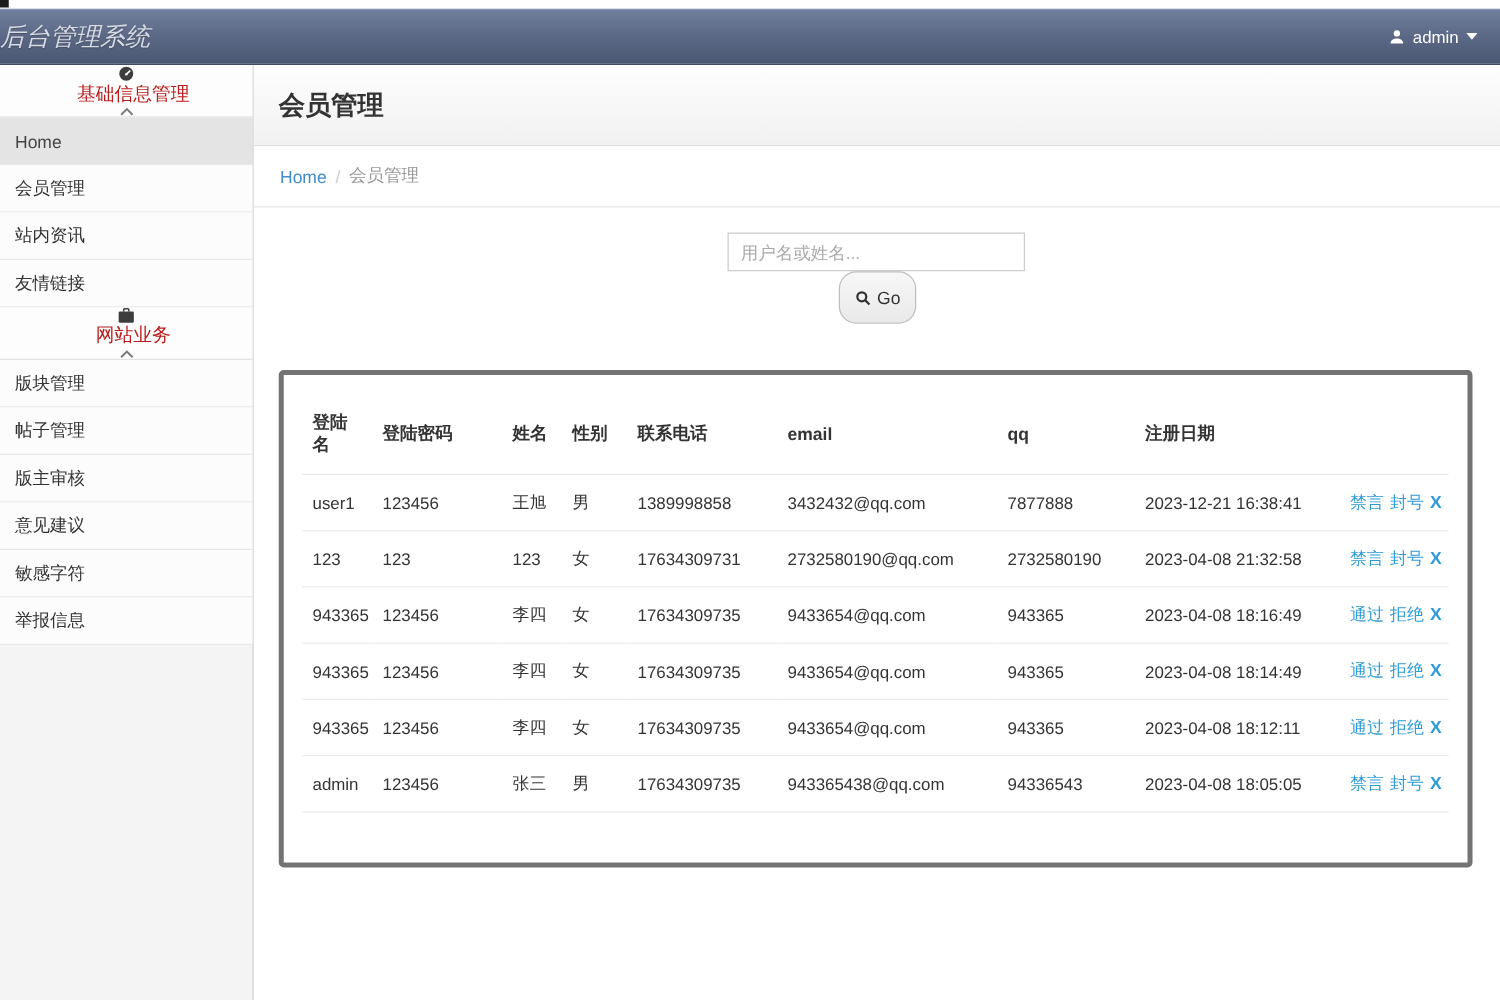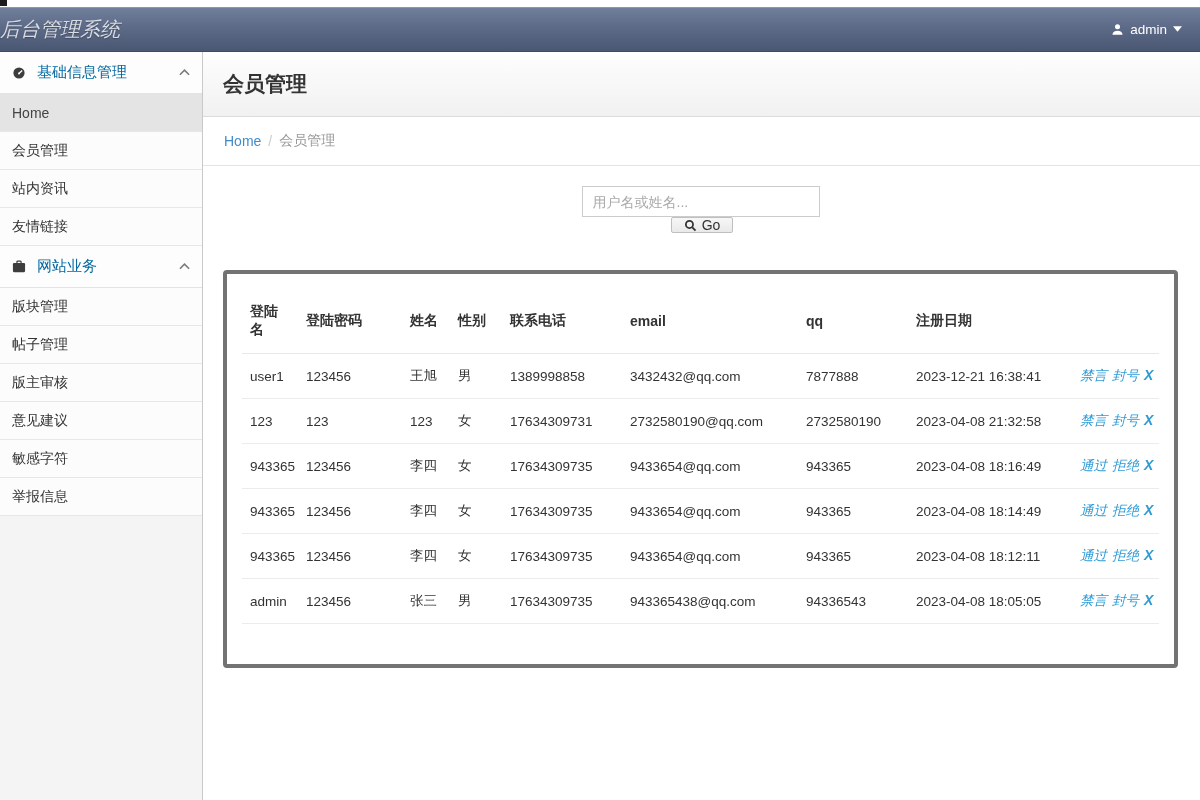--- a/index.html
+++ b/index.html
@@ -15,21 +15,21 @@
   .brand { font-family:"DejaVu Serif","Liberation Serif",serif; font-style:italic;
     font-size:20px; color:#d7dbe3; padding-left:0; text-shadow:0 1px 1px rgba(0,0,0,.25); }
   .user-menu { display:flex; align-items:center; gap:6px; padding-right:18px; color:#fff;
     font-size:13.5px; cursor:pointer; }
   .user-menu .icon svg { display:block; }
 
   
   .layout { display:flex; height:748px; }
   .sidebar { width:203px; flex:none; background:#f4f4f4; border-right:1px solid #c9c9c9; }
   .group-header { height:42px; display:flex; align-items:center; padding:0 12px;
-    background:#fdfdfd; border-bottom:1px solid #e3e3e3; font-size:15px; color:#0369a1; cursor:pointer; }
+    background:#fdfdfd; border-bottom:1px solid #e3e3e3; font-size:15px; color:#b91c1c; cursor:pointer;flex-direction:column; }
   .group-header .glabel { margin-left:11px; flex:1; }
   .nav-item { height:38px; display:flex; align-items:center; padding:0 12px;
     background:#fcfcfc; border-bottom:1px solid #e7e7e7; font-size:14px; color:#333; cursor:pointer; }
   .nav-item.active { background:#e4e4e4; color:#444; }
   .icon { display:inline-flex; }
 
   main { flex:1; background:#fff; overflow:hidden; }
   .page-header { height:65px; display:flex; align-items:center; padding:0 20px;
     background:linear-gradient(180deg,#fefefe,#f1f1f1); border-bottom:1px solid #dcdcdc; }
   .page-header h1 { font-size:21px; font-weight:bold; color:#333; }
@@ -37,31 +37,31 @@
     background:#fff; border-bottom:1px solid #e4e4e4; font-size:14px; }
   .breadcrumb-bar a { color:#428bca; text-decoration:none; }
   .breadcrumb-bar .sep { color:#ccc; margin:0 7px; }
   .breadcrumb-bar .current { color:#999; }
 
   .content { padding:20px 22px 0 20px; }
   .search-row { display:flex; align-items:center; margin-bottom:16px;flex-direction:column; }
   .search-input { width:238px; height:31px; border:1px solid #ccc; padding:0 10px;
     font-size:14px; color:#555; outline:none; }
   .search-input::placeholder { color:#a9a9a9; }
-  .go-btn { height:16px; margin-left:3px; padding:0 12px; display:flex; align-items:center; gap:5px;
-    background:linear-gradient(180deg,#f7f7f7,#e9e9e9); border:1px solid #bfbfbf; border-radius:2px;
+  .go-btn { height:42px; margin-left:3px; padding:0 12px; display:flex; align-items:center; gap:5px;
+    background:linear-gradient(180deg,#f7f7f7,#e9e9e9); border:1px solid #bfbfbf; border-radius:14px;
     font-size:14px; color:#333; cursor:pointer; }
 
   .panel { border:4px solid #737373; border-radius:4px; background:#fff; padding:15px 15px 40px;margin-top:37px; }
   table { width:100%; border-collapse:collapse; table-layout:fixed; }
   th { text-align:left; font-size:14px; font-weight:bold; color:#333;
     padding:14px 8px; border-bottom:1px solid #e8e8e8; }
   td { font-size:13.5px; color:#333; padding:13px 8px; border-bottom:1px solid #ececec;
     overflow:hidden; white-space:nowrap; }
-  td.actions a { color:#2e9bd6; text-decoration:none; margin-right:5px;font-style:italic; }
+  td.actions a { color:#2e9bd6; text-decoration:none; margin-right:5px; }
   td.actions .del { font-weight:800; font-size:14px; margin-right:0; }
 
   .pagination { margin-top:20px; text-align:right; padding-right:6px;
     font-family:"DejaVu Serif","Liberation Serif",serif; font-weight:bold; font-size:15px; }
   .pagination .total { color:#2b2ba6; margin-right:34px; }
   .pagination a { color:#1e82cc; text-decoration:none; margin-left:30px; }
 </style>
 </head>
 <body>
 

